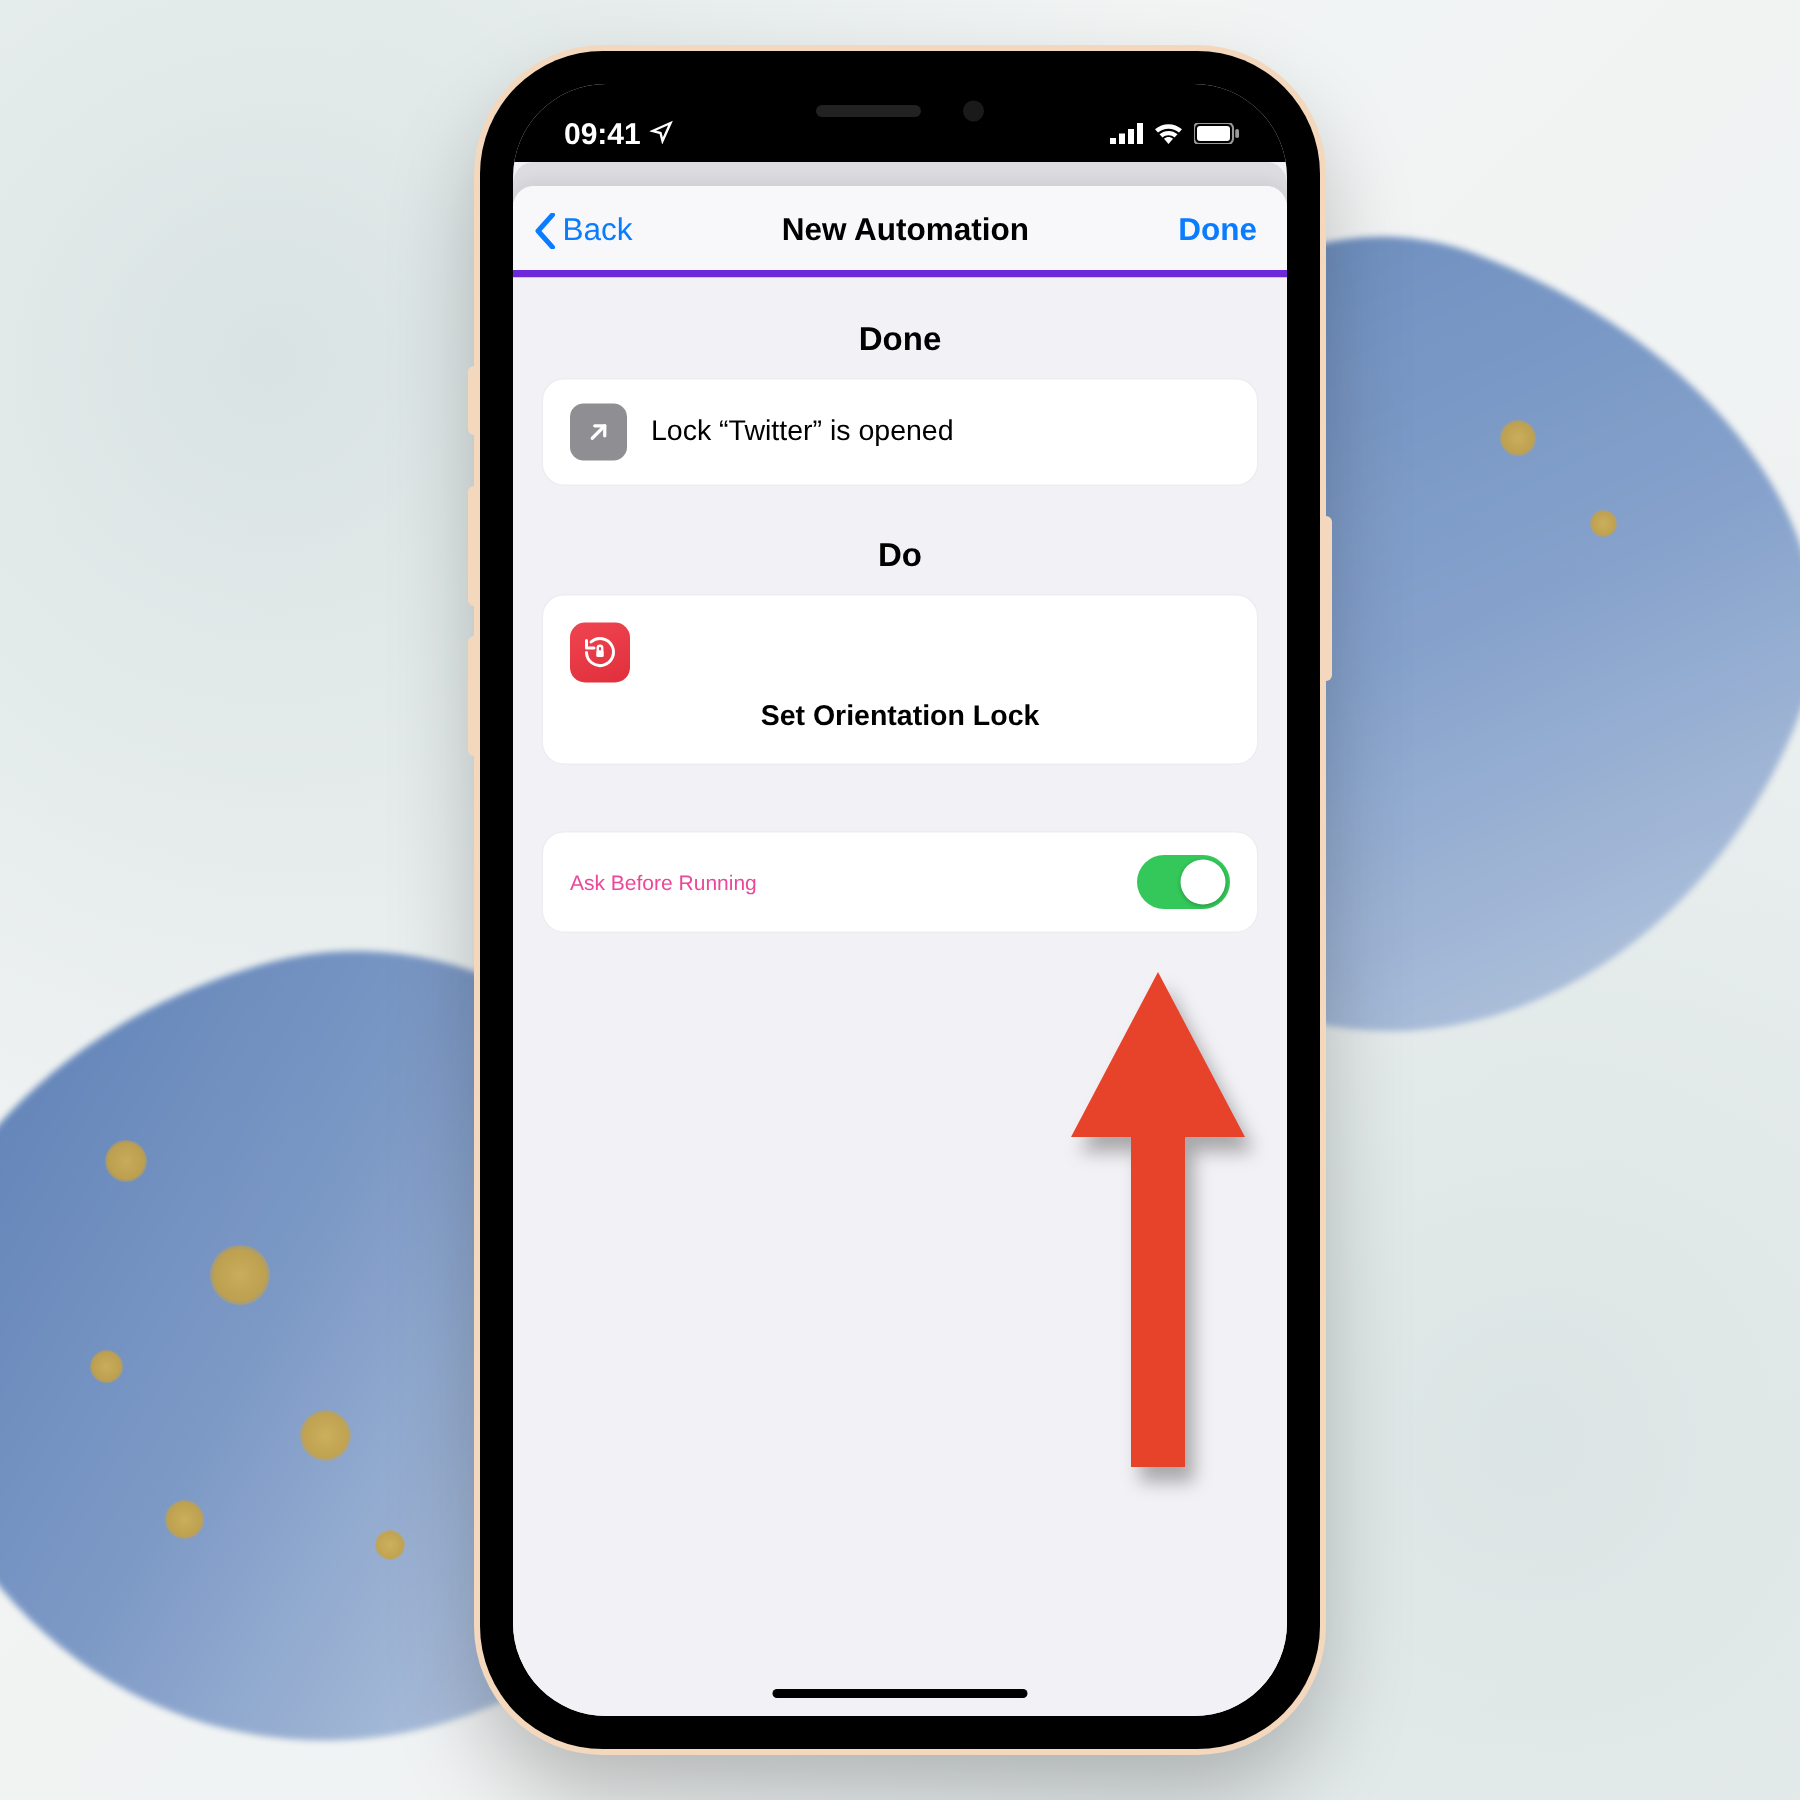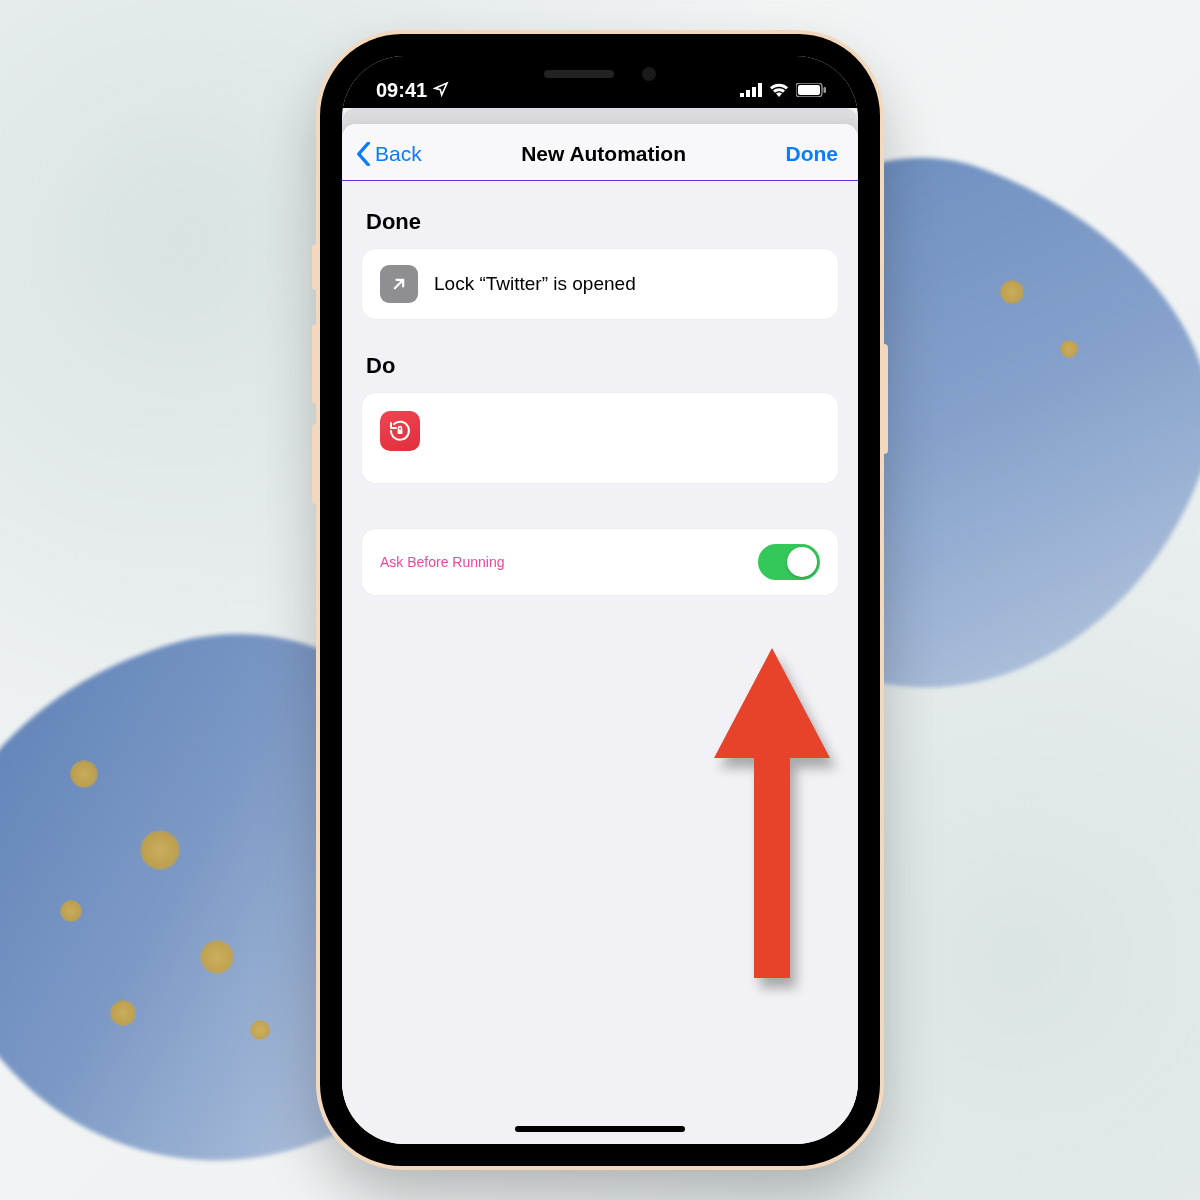--- a/index.html
+++ b/index.html
@@ -50,20 +50,21 @@
     position: absolute;
     left: 50%; top: 50%;
     transform: translate(-50%, -50%);
     width: 560px; height: 1132px;
     background: #000;
     border-radius: 82px;
     padding: 22px;
     box-shadow:
       0 0 0 4px #f4d8bd,
       0 30px 60px rgba(0,0,0,0.25);
+    text-align: center;
   }
   .side-btn { position:absolute; background:#f4d8bd; border-radius:4px; }
   .sb1 { left:-8px; top:210px; width:8px; height:46px; }
   .sb2 { left:-8px; top:290px; width:8px; height:80px; }
   .sb3 { left:-8px; top:390px; width:8px; height:80px; }
   .sb4 { right:-8px; top:310px; width:8px; height:110px; }
 
   .screen {
     position: relative;
     width: 100%; height: 100%;
@@ -117,21 +118,21 @@
     box-shadow: 0 -2px 12px rgba(0,0,0,0.08);
   }
   .nav {
     display: flex;
     align-items: center;
     justify-content: space-between;
     padding: 18px 20px 14px 14px;
     background: #f8f8fa;
     border-top-left-radius: 14px;
     border-top-right-radius: 14px;
-    border-bottom: 1px solid #6d28d9;
+    border-bottom: 5px solid #6d28d9;
   }
   .nav-back {
     display: flex; align-items: center;
     color: #0a7cff; font-size: 21px;
   }
   .nav-back svg { width:15px; height:24px; margin-right:4px; }
   .nav-title { font-size: 21px; font-weight: 700; color:#000; }
   .nav-done { color:#0a7cff; font-size: 21px; font-weight:600; }
 
   .content { padding: 28px 20px 0 20px; }
@@ -296,20 +297,21 @@
         <div class="section-title" style="margin-top:34px;">Do</div>
         <div class="card do-card">
           <div class="app-icon">
             <svg width="24" height="24" viewBox="0 0 24 24" fill="none" stroke="#fff" stroke-width="2" stroke-linecap="round" stroke-linejoin="round">
               <path d="M3 12 A9 9 0 1 0 6 5"></path>
               <path d="M3 4 L3 9 L8 9"></path>
               <rect x="9.5" y="10.5" width="5" height="4.5" rx="1" fill="#fff" stroke="none"></rect>
               <path d="M10.5 10.5 V9 a1.5 1.5 0 0 1 3 0 V10.5" stroke-width="1.6"></path>
             </svg>
           </div>
+          <div class="do-label">Set Orientation Lock</div>
         </div>
 
         <div class="card toggle-card">
           <div class="toggle-label">Ask Before Running</div>
           <div class="switch"></div>
         </div>
       </div>
 
       <div class="home-indicator"></div>
     </div>

